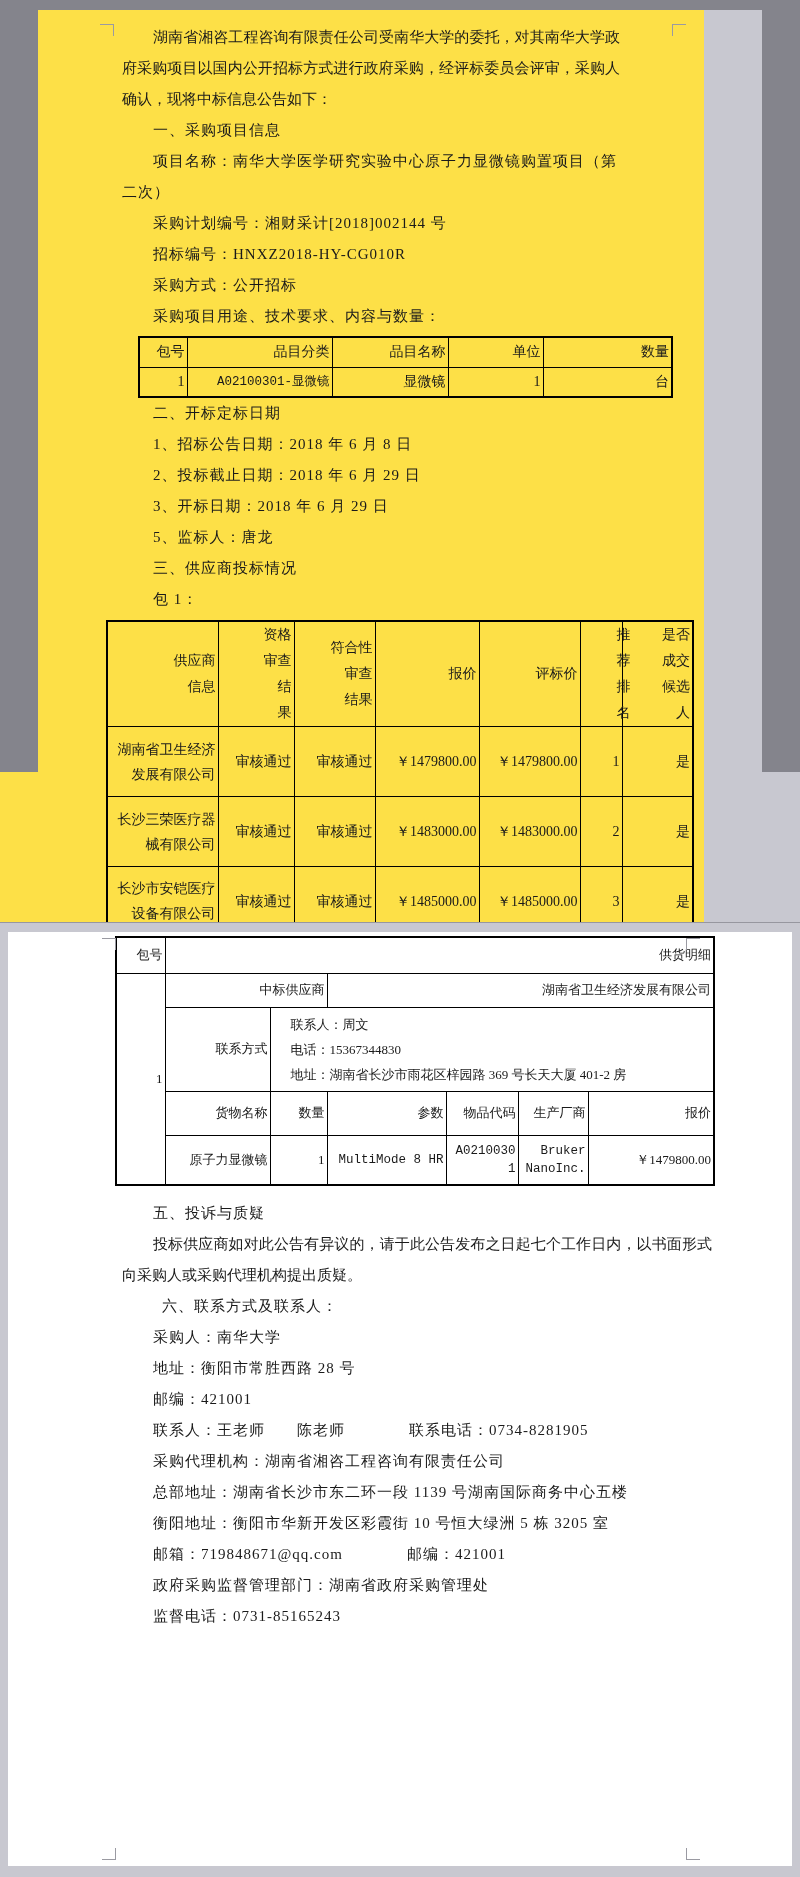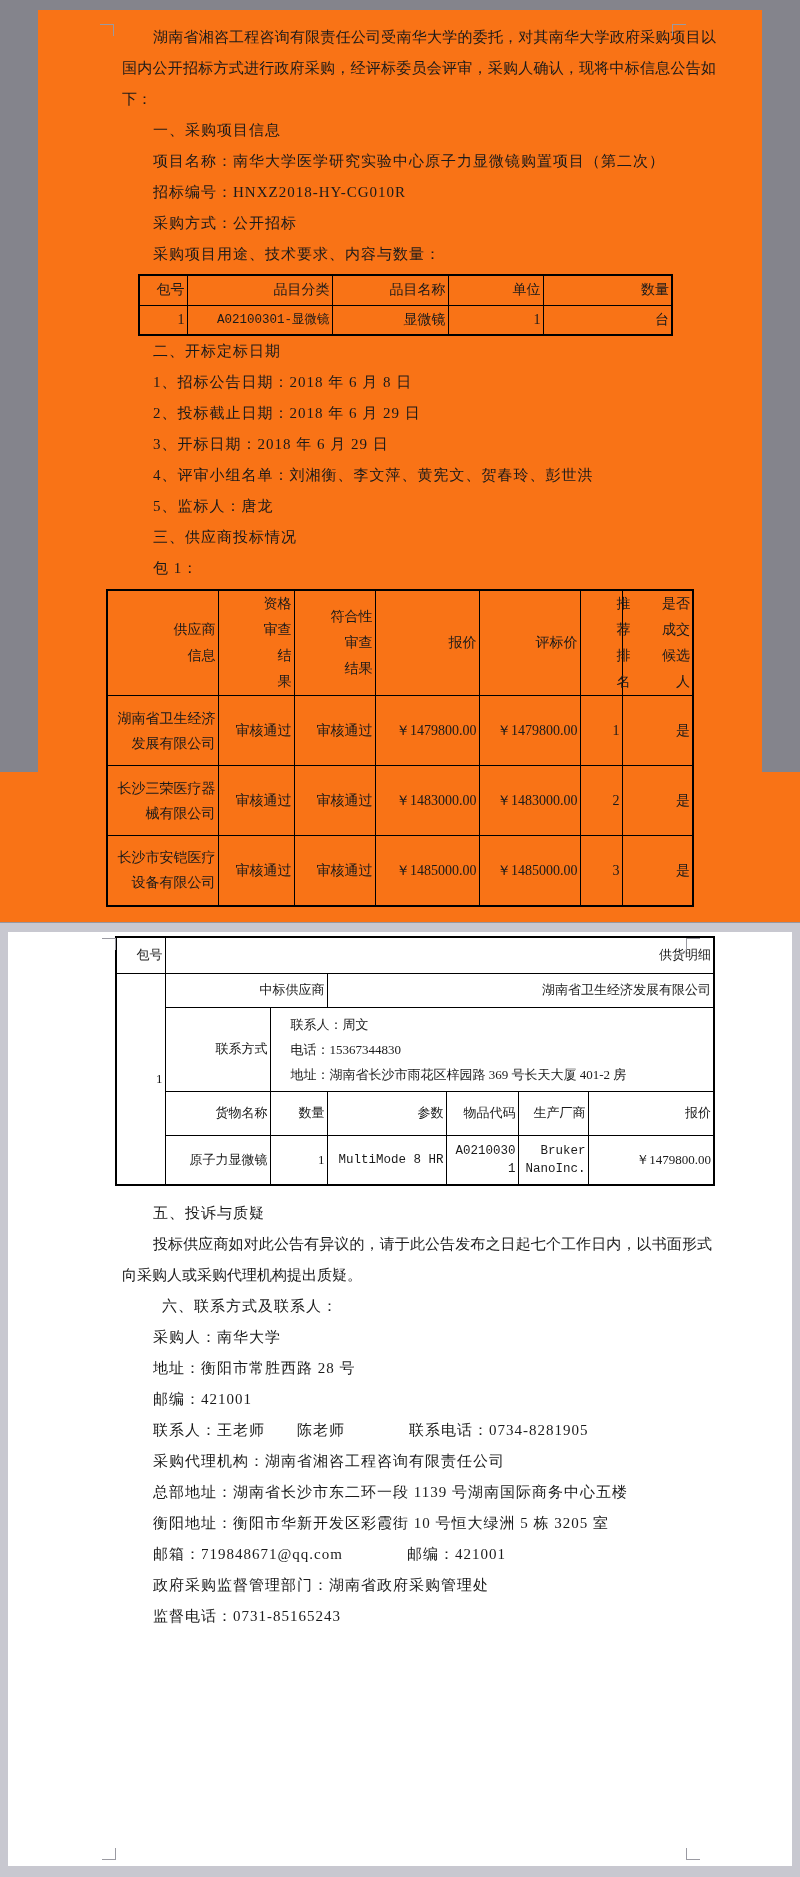--- a/index.html
+++ b/index.html
@@ -2,21 +2,21 @@
 <html><head>
 <meta charset="utf-8">
 <style>
   * { box-sizing: border-box; }
   html,body { margin:0; padding:0; }
   body { font-family: "Liberation Serif","DejaVu Serif",serif; color:#1a1a1a; }
 
   .stage { position:relative; width:800px; height:1877px; background:#c8c8d0; overflow:hidden; }
 
   .band-top { position:absolute; left:0; top:0; width:800px; height:10px; background:#84848c; }
-  .page1 { position:absolute; left:0; top:10px; width:800px; height:912px; background:#f97316; }
+  .page1 { position:absolute; left:0; top:10px; width:704px; height:912px; background:#fde047; }
   .gutter-left  { position:absolute; left:0;  top:10px; width:38px; height:762px; background:#84848c; }
   .gutter-right { position:absolute; right:0; top:10px; width:38px; height:762px; background:#84848c; }
   .pagebreak { position:absolute; left:0; top:922px; width:800px; height:10px; background:#c8c8d0; border-top:1px solid #97979f; }
   .page2 { position:absolute; left:8px; top:932px; width:784px; height:934px; background:#ffffff; }
 
   .mark { position:absolute; width:14px; height:12px; }
   .mark.tl { border-top:1px solid #9a9aa2; border-right:1px solid #9a9aa2; }
   .mark.tr { border-top:1px solid #9a9aa2; border-left:1px solid #9a9aa2; }
   .mark.bl { border-bottom:1px solid #9a9aa2; border-right:1px solid #9a9aa2; }
   .mark.br { border-bottom:1px solid #9a9aa2; border-left:1px solid #9a9aa2; }
@@ -57,20 +57,21 @@
 
 <div class="stage">
   <div class="band-top"></div>
 
   <div class="page1">
     <div class="p1content">
       <p class="ind just">湖南省湘咨工程咨询有限责任公司受南华大学的委托，对其南华大学政府采购项目以国内公开招标方式进行政府采购，经评标委员会评审，采购人确认，现将中标信息公告如下：</p>
 
       <p class="ind">一、采购项目信息</p>
       <p class="ind">项目名称：南华大学医学研究实验中心原子力显微镜购置项目（第二次）</p>
+      <p class="ind">采购计划编号：湘财采计[2018]002144 号</p>
       <p class="ind">招标编号：HNXZ2018-HY-CG010R</p>
       <p class="ind">采购方式：公开招标</p>
       <p class="ind">采购项目用途、技术要求、内容与数量：</p>
 
       <table class="t1">
         <colgroup>
             <col style="width:48px">
             <col style="width:145px">
             <col style="width:116px">
             <col style="width:95px">
@@ -91,21 +92,20 @@
           <td>1</td>
           <td>台</td>
         </tr>
       </tbody>
         </table>
 
       <p class="ind">二、开标定标日期</p>
       <p class="ind">1、招标公告日期：2018 年 6 月 8 日</p>
       <p class="ind">2、投标截止日期：2018 年 6 月 29 日</p>
       <p class="ind">3、开标日期：2018 年 6 月 29 日</p>
-      <p class="ind">4、评审小组名单：刘湘衡、李文萍、黄宪文、贺春玲、彭世洪</p>
       <p class="ind">5、监标人：唐龙</p>
 
       <p class="ind">三、供应商投标情况</p>
       <p class="ind">包 1：</p>
 
       <table class="t2">
         <colgroup>
             <col style="width:111px">
             <col style="width:76px">
             <col style="width:81px">

